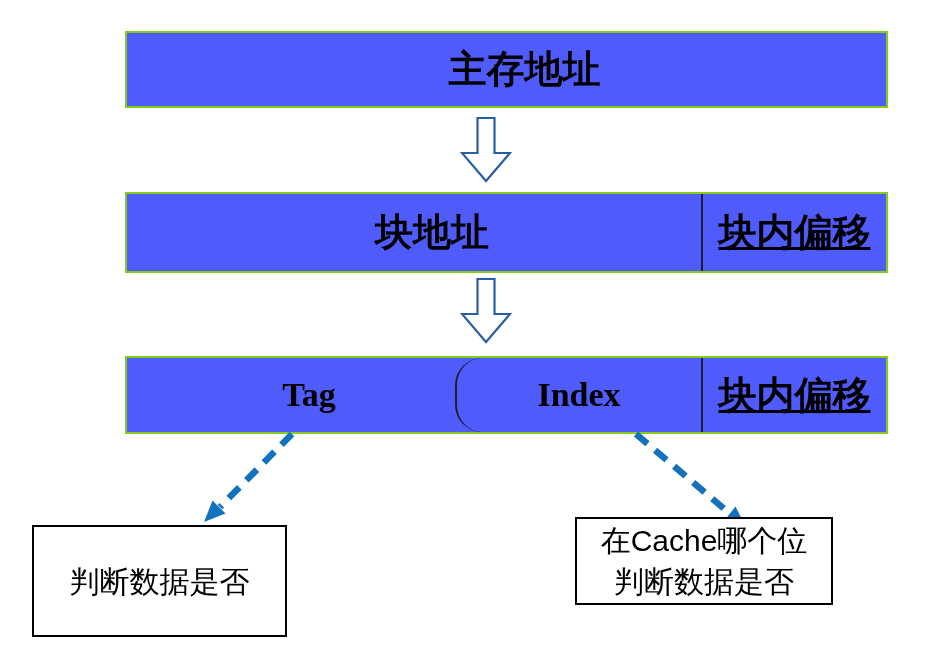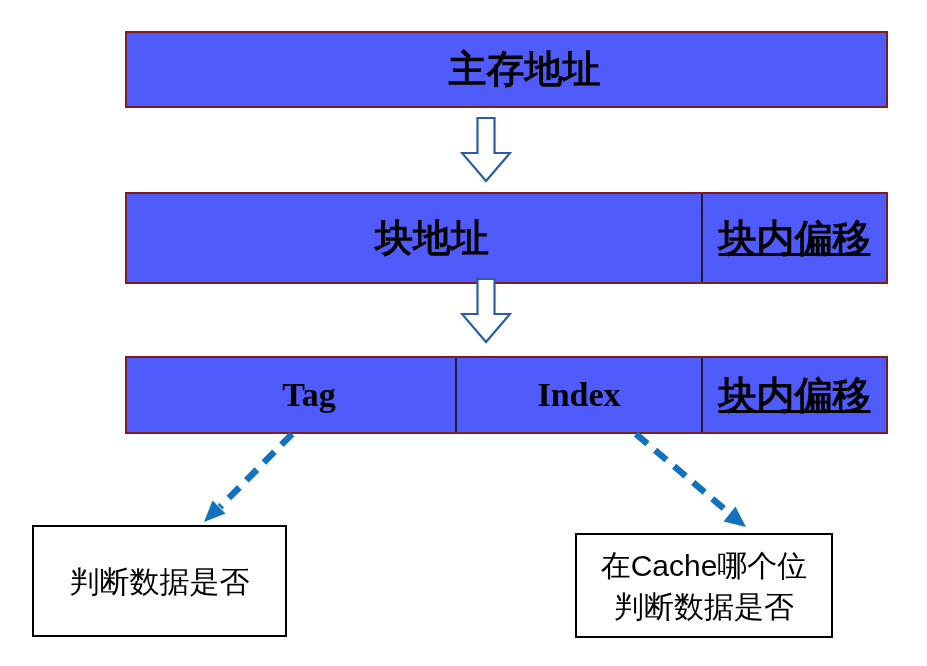--- a/index.html
+++ b/index.html
@@ -11,46 +11,46 @@
     overflow: hidden;
     font-family: "Liberation Sans", "DejaVu Sans", sans-serif;
   }
 
   
   .bar {
     position: absolute;
     left: 125px;
     width: 763px;
     box-sizing: border-box;
-    border: 2px solid #7f1d1d;
+    border: 2px solid #84cc16;
     background: #4f5bfa;
     display: flex;
     align-items: stretch;
     padding-left: 36px;
   }
   .bar-1 { top: 31px;  height: 77px; }
-  .bar-2 { top: 192px; height: 92px; }
+  .bar-2 { top: 192px; height: 81px; }
   .bar-3 { top: 356px; height: 78px; }
   .cell {
     display: flex;
     align-items: center;
     justify-content: center;
     font-family: "Liberation Serif", "DejaVu Serif", serif;
     font-weight: bold;
     font-size: 38px;
     color: #000000;
     box-sizing: border-box;
     white-space: nowrap;
   }
   .cell + .cell { border-left: 2px solid #1e1e2e; }
   .w-full { flex: 0 0 100%; }
   .w-block { flex: 0 0 74.4%; }
   .w-off   { flex: 0 0 25.6%; text-decoration: underline; }
   .w-tag   { flex: 0 0 40.4%; }
-  .w-index { flex: 0 0 34.0%; }
+  .w-index { flex: 0 0 34.0%; border-radius: 27px; }
   .latin { font-size: 34px; }
 
   
   .block-arrow {
     position: absolute;
     left: 460px;
     width: 52px;
     height: 66px;
   }
   .block-arrow.a1 { top: 117px; }
@@ -88,21 +88,21 @@
     align-items: center;
     justify-content: center;
     font-family: "Liberation Sans", "DejaVu Sans", sans-serif;
     font-size: 30px;
     line-height: 41px;
     color: #000000;
     text-align: left;
     white-space: nowrap;
   }
   .callout-tag   { left: 32px;  top: 525px; width: 255px; height: 112px; }
-  .callout-index { left: 575px; top: 533px; width: 258px; height: 105px; }
+  .callout-index { left: 575px; top: 517px; width: 258px; height: 88px; }
 </style>
 </head>
 <body>
 
 <div class="stage">
 
   <div class="bar bar-1">
     <div class="cell w-full">
       <span>主存地址</span>
     </div>

